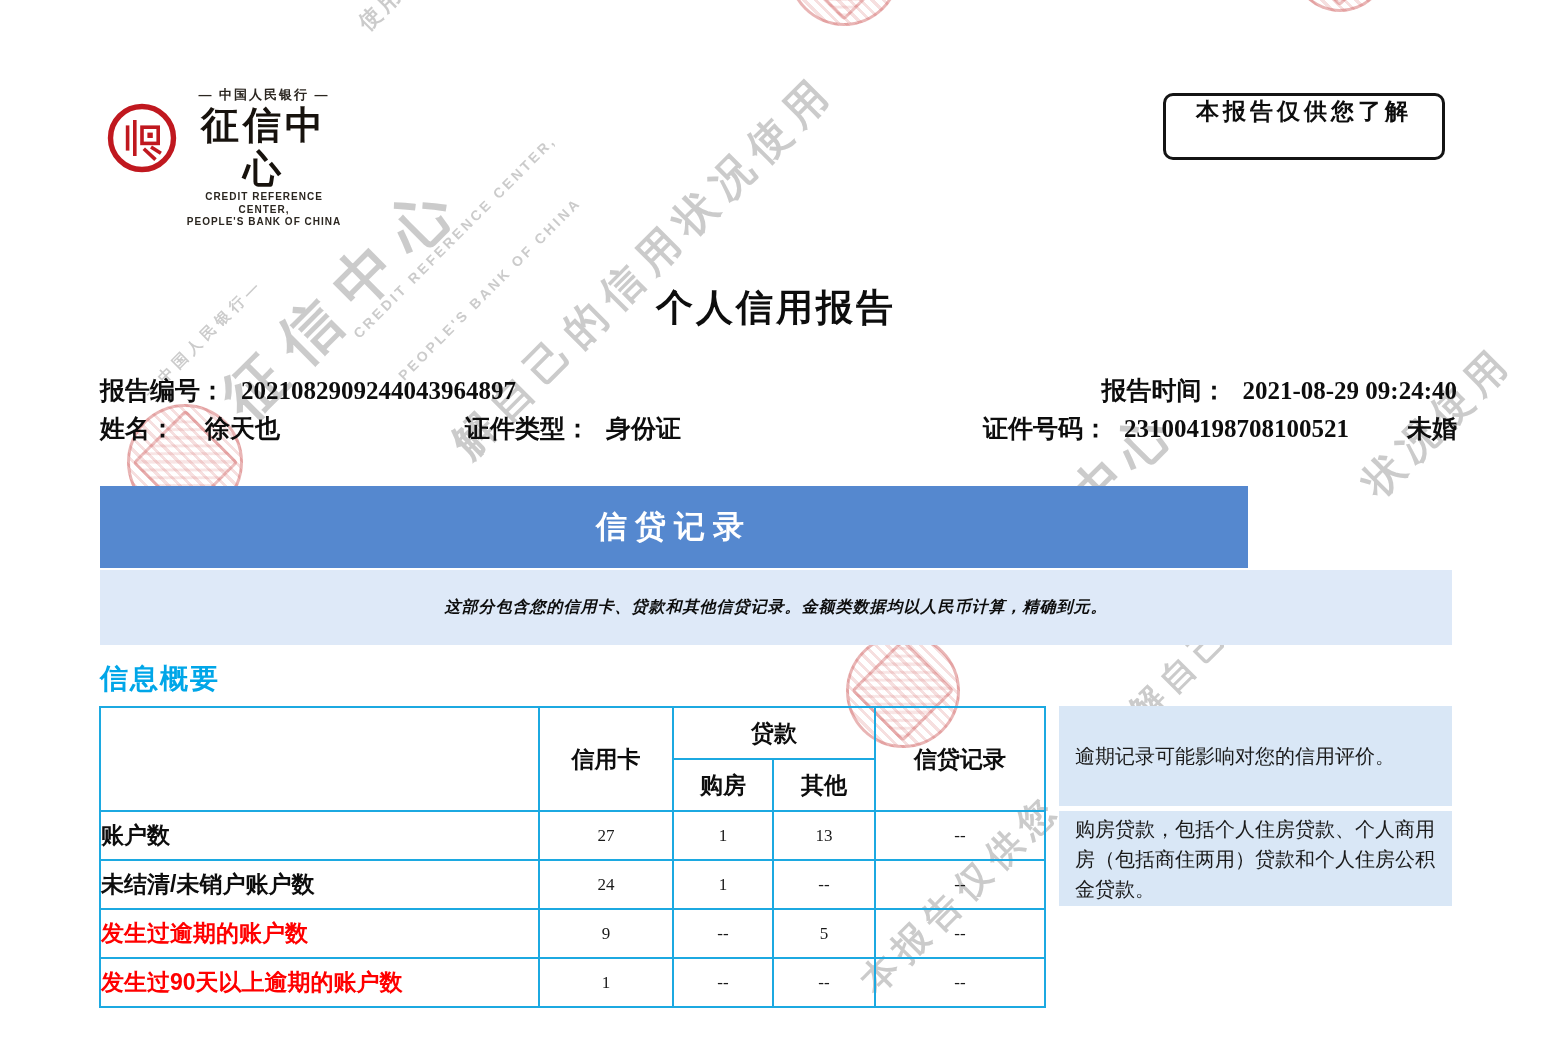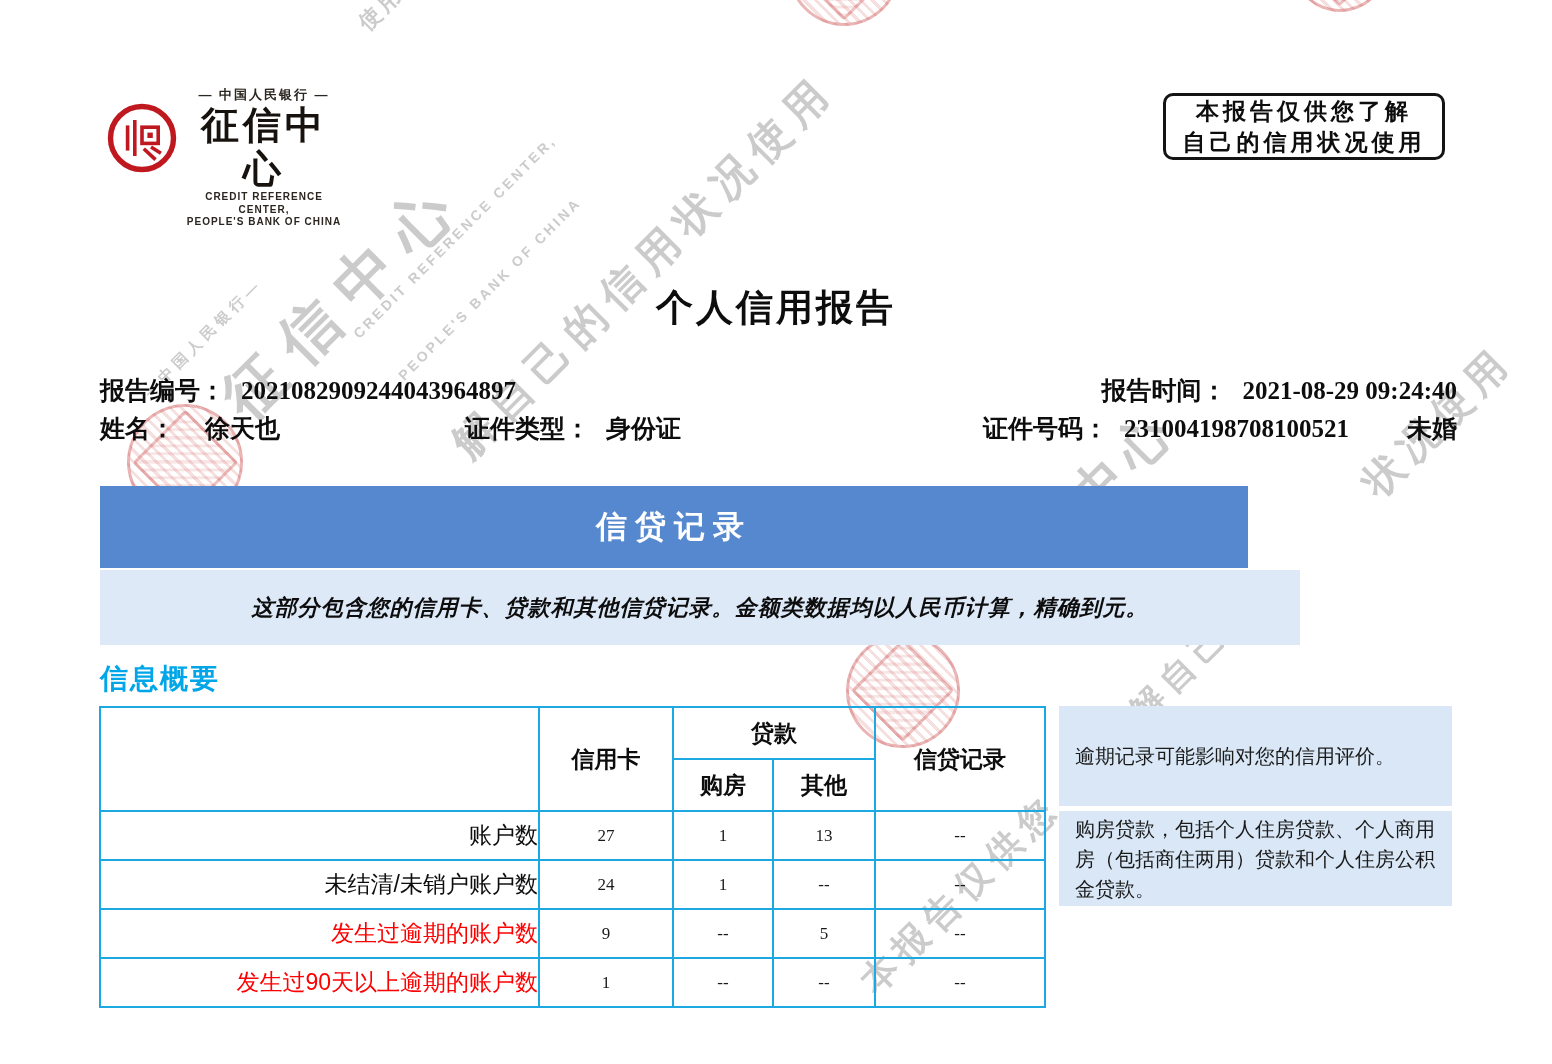--- a/index.html
+++ b/index.html
@@ -50,34 +50,34 @@
   .m-abs{position:absolute;top:0;white-space:nowrap;}
   .num{font-family:"Liberation Serif","DejaVu Serif",serif;}
   .gap-s{display:inline-block;width:16px;}
   .gap-m{display:inline-block;width:30px;}
   .gap-l{display:inline-block;width:58px;}
 
   
   .banner{position:absolute;left:100px;top:486px;width:1148px;height:82px;
       background:var(--banner-blue);display:flex;align-items:center;justify-content:center;
       color:#fff;font-size:31px;font-weight:600;letter-spacing:8px;z-index:1;}
-  .band{position:absolute;left:100px;top:570px;width:1200px;height:75px;
+  .band{position:absolute;left:100px;top:570px;width:1352px;height:75px;
       background:var(--band-blue);display:flex;align-items:center;justify-content:center;
-      font-size:22px;font-weight:800;font-style:italic;letter-spacing:1px;color:#0d0d0d;z-index:1;}
+      font-size:16px;font-weight:800;font-style:italic;letter-spacing:1px;color:#0d0d0d;z-index:1;}
 
   .section-title{position:absolute;left:100px;top:660px;font-size:28px;font-weight:800;
       letter-spacing:2px;color:var(--heading-cyan);z-index:1;}
 
   
   table.summary{position:absolute;left:99px;top:706px;width:945px;border-collapse:collapse;
       table-layout:fixed;z-index:1;}
   table.summary th,table.summary td{border:2px solid var(--table-border);background:transparent;}
   table.summary th{font-size:23px;font-weight:800;text-align:center;vertical-align:middle;color:#0d0d0d;}
   tr.h1{height:52px;} tr.h2{height:52px;} tr.body-row{height:49px;}
-  td.label{font-size:23px;font-weight:400;text-align:right;padding-left:16px;color:#0d0d0d;}
+  td.label{font-size:23px;font-weight:700;text-align:left;color:#0d0d0d;}
   td.val{font-family:"Liberation Serif","DejaVu Serif",serif;font-size:17px;text-align:center;color:#1a1a1a;}
   tr.alert td.label{color:var(--alert-red);}
 
   
   .note{position:absolute;left:1059px;width:393px;background:var(--note-blue);
       display:flex;align-items:center;padding:0 16px;
       font-family:"Liberation Serif","DejaVu Serif",serif;font-size:20px;line-height:1.5;
       color:#1a1a1a;z-index:1;}
   .note1{top:706px;height:100px;}
   .note2{top:811px;height:95px;}
@@ -118,21 +118,20 @@
   </svg>
   <div class="logo-text">
     <div class="logo-bank">— 中国人民银行 —</div>
     <div class="logo-center">征信中心</div>
     <div class="logo-en">CREDIT REFERENCE CENTER,</div>
     <div class="logo-en">PEOPLE'S BANK OF CHINA</div>
   </div>
 
   <div class="notice-box">
     <div>本报告仅供您了解</div>
-    <div>自己的信用状况使用</div>
   </div>
 
   <div class="page-title">个人信用报告</div>
 
   <div class="meta meta1">
     <span>
       <span>报告编号：</span><span class="gap-s"></span><span class="num">2021082909244043964897</span>
     </span>
     <span>
       <span>报告时间：</span><span class="gap-s"></span><span class="num">2021-08-29 09:24:40</span>

